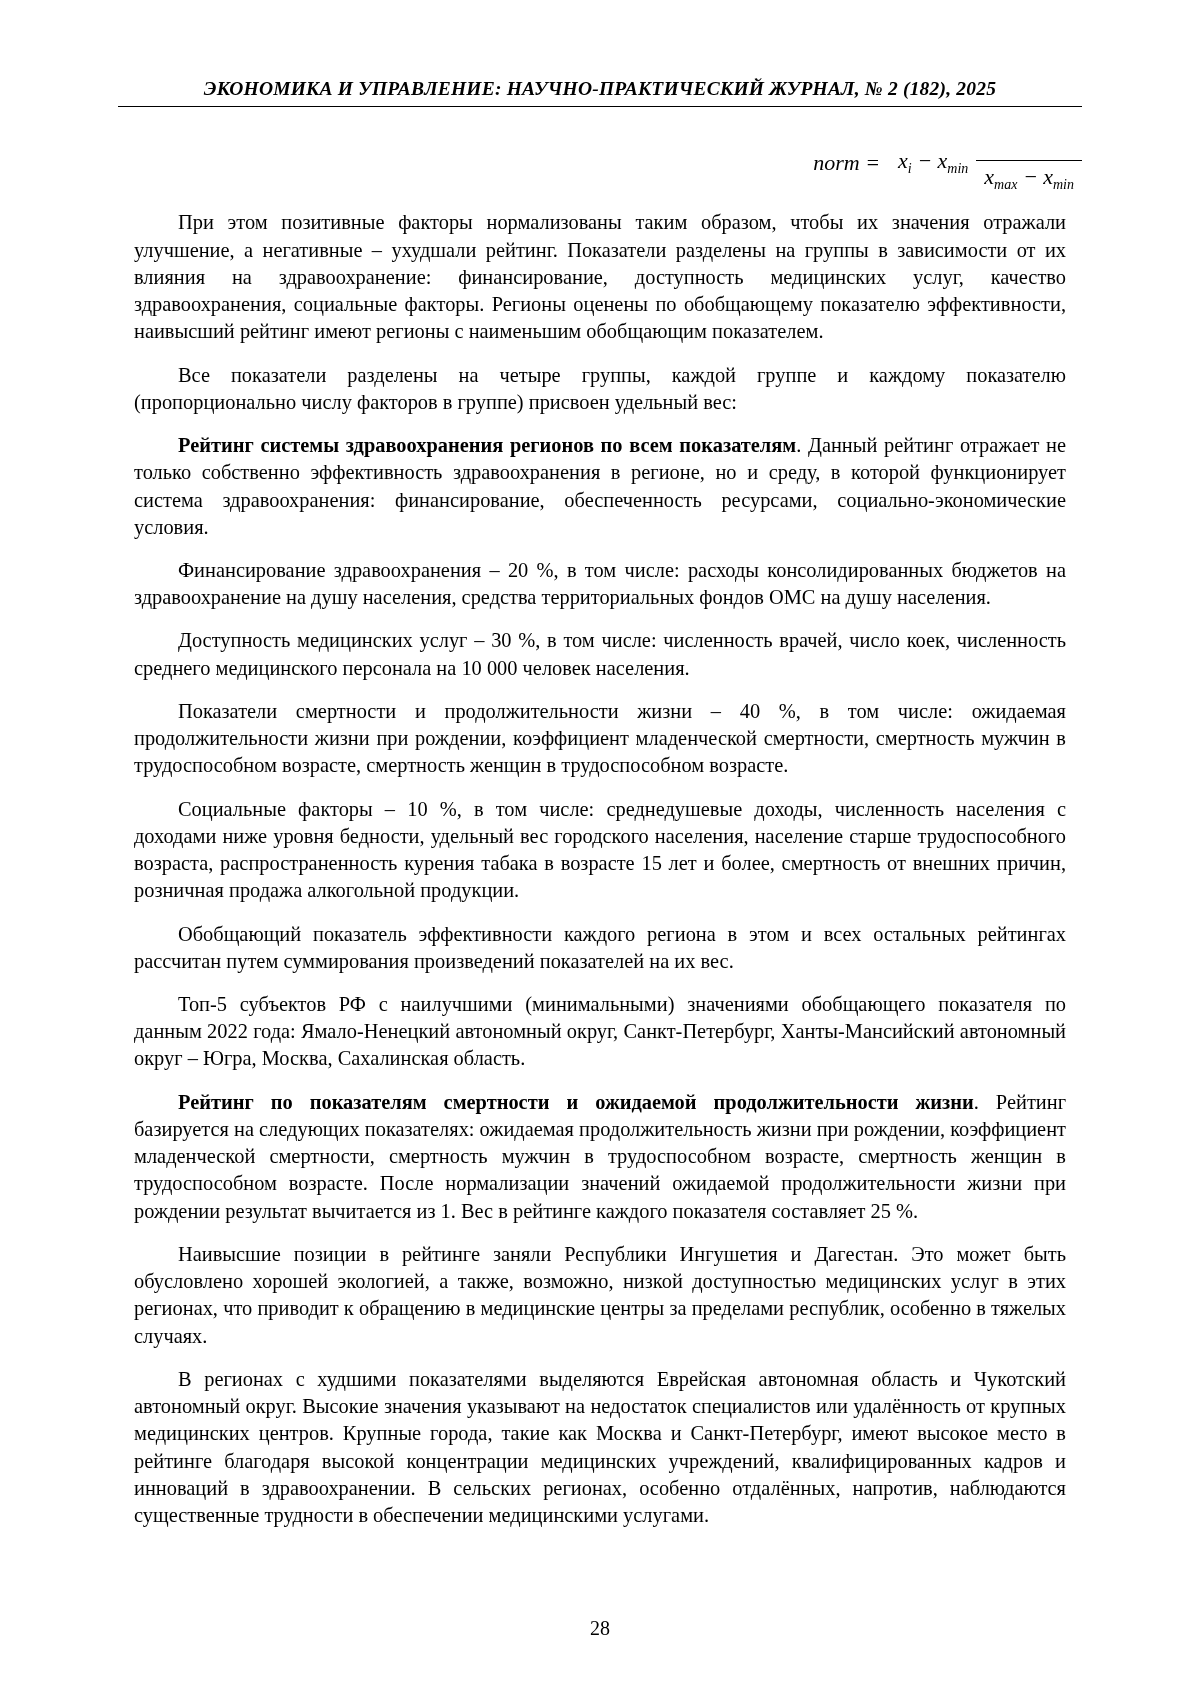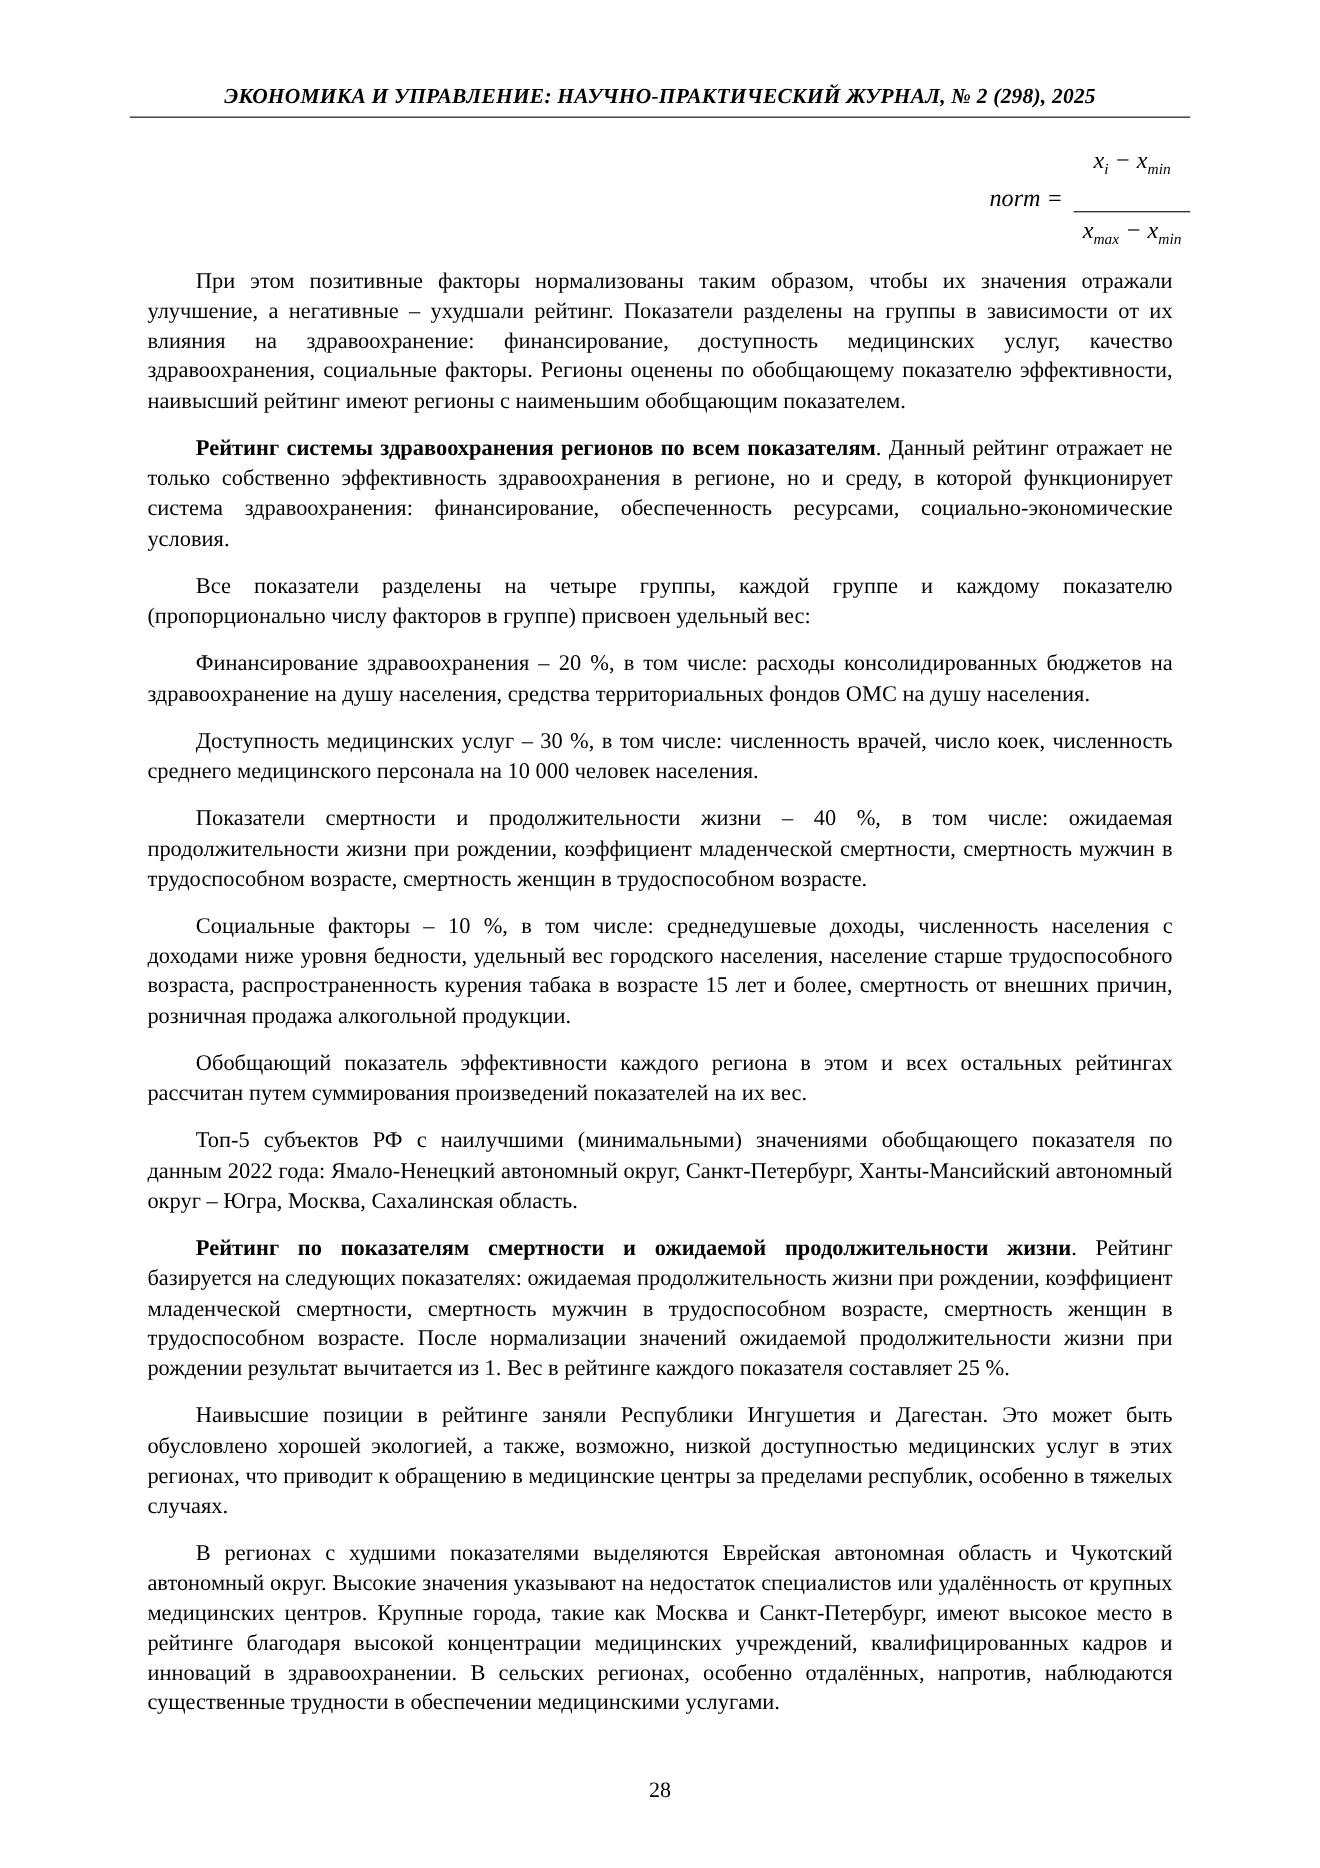--- a/index.html
+++ b/index.html
@@ -50,21 +50,21 @@
     font-size: 22px;
     font-style: italic;
   }
   .formula-lhs {
     margin-right: 10px;
     font-style: italic;
     font-size: 22px;
   }
   .frac {
     display: inline-flex;
-    flex-direction: column;
+    flex-direction: row;
     align-items: center;
     vertical-align: middle;
   }
   .frac .num {
     padding: 0 8px 2px 8px;
     font-size: 22px;
     font-style: italic;
   }
   .frac .den {
     padding: 3px 8px 0 8px;
@@ -100,37 +100,37 @@
     width: 1200px;
     text-align: center;
     font-size: 20px;
   }
 </style>
 </head>
 <body>
 
 <div class="page">
 
-  <div class="running-head">ЭКОНОМИКА И УПРАВЛЕНИЕ: НАУЧНО-ПРАКТИЧЕСКИЙ ЖУРНАЛ, № 2 (298), 2025</div>
+  <div class="running-head">ЭКОНОМИКА И УПРАВЛЕНИЕ: НАУЧНО-ПРАКТИЧЕСКИЙ ЖУРНАЛ, № 2 (182), 2025</div>
 
   <div class="formula">
     <span class="formula-inner">
       <span class="formula-lhs">norm =</span>
       <span class="frac">
         <span class="num"><span>x</span><span class="sub">i</span><span> − x</span><span class="sub">min</span></span>
         <span class="den"><span>x</span><span class="sub">max</span><span> − x</span><span class="sub">min</span></span>
       </span>
     </span>
   </div>
 
   <p class="body"><span>При этом позитивные факторы нормализованы таким образом, чтобы их значения отражали улучшение, а негативные – ухудшали рейтинг. Показатели разделены на группы в зависимости от их влияния на здравоохранение: финансирование, доступность медицинских услуг, качество здравоохранения, социальные факторы. Регионы оценены по обобщающему показателю эффективности, наивысший рейтинг имеют регионы с наименьшим обобщающим показателем.</span></p>
 
+  <p class="body"><span>Все показатели разделены на четыре группы, каждой группе и каждому показателю (пропорционально числу факторов в группе) присвоен удельный вес:</span></p>
+
   <p class="body"><span class="bold">Рейтинг системы здравоохранения регионов по всем показателям</span><span>. Данный рейтинг отражает не только собственно эффективность здравоохранения в регионе, но и среду, в которой функционирует система здравоохранения: финансирование, обеспеченность ресурсами, социально-экономические условия.</span></p>
-
-  <p class="body"><span>Все показатели разделены на четыре группы, каждой группе и каждому показателю (пропорционально числу факторов в группе) присвоен удельный вес:</span></p>
 
   <p class="body"><span>Финансирование здравоохранения – 20 %, в том числе: расходы консолидированных бюджетов на здравоохранение на душу населения, средства территориальных фондов ОМС на душу населения.</span></p>
 
   <p class="body"><span>Доступность медицинских услуг – 30 %, в том числе: численность врачей, число коек, численность среднего медицинского персонала на 10 000 человек населения.</span></p>
 
   <p class="body"><span>Показатели смертности и продолжительности жизни – 40 %, в том числе: ожидаемая продолжительности жизни при рождении, коэффициент младенческой смертности, смертность мужчин в трудоспособном возрасте, смертность женщин в трудоспособном возрасте.</span></p>
 
   <p class="body"><span>Социальные факторы – 10 %, в том числе: среднедушевые доходы, численность населения с доходами ниже уровня бедности, удельный вес городского населения, население старше трудоспособного возраста, распространенность курения табака в возрасте 15 лет и более, смертность от внешних причин, розничная продажа алкогольной продукции.</span></p>
 
   <p class="body"><span>Обобщающий показатель эффективности каждого региона в этом и всех остальных рейтингах рассчитан путем суммирования произведений показателей на их вес.</span></p>

